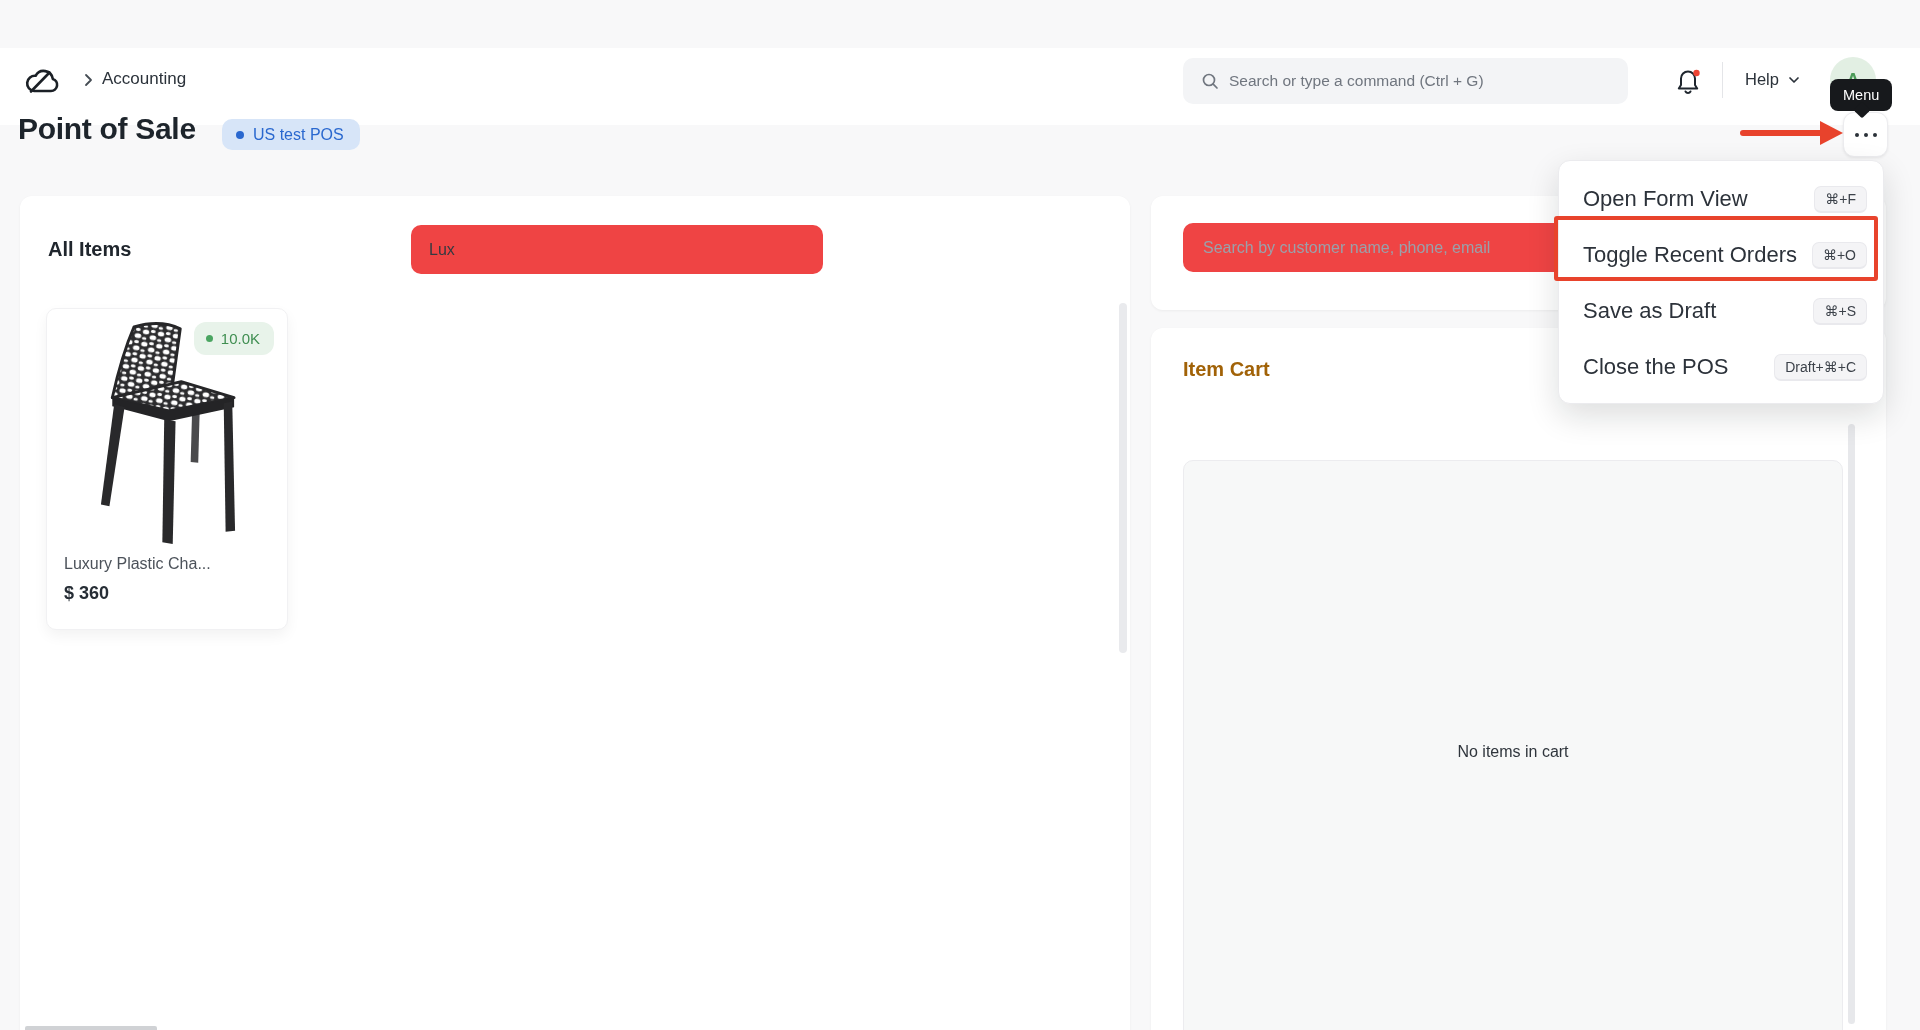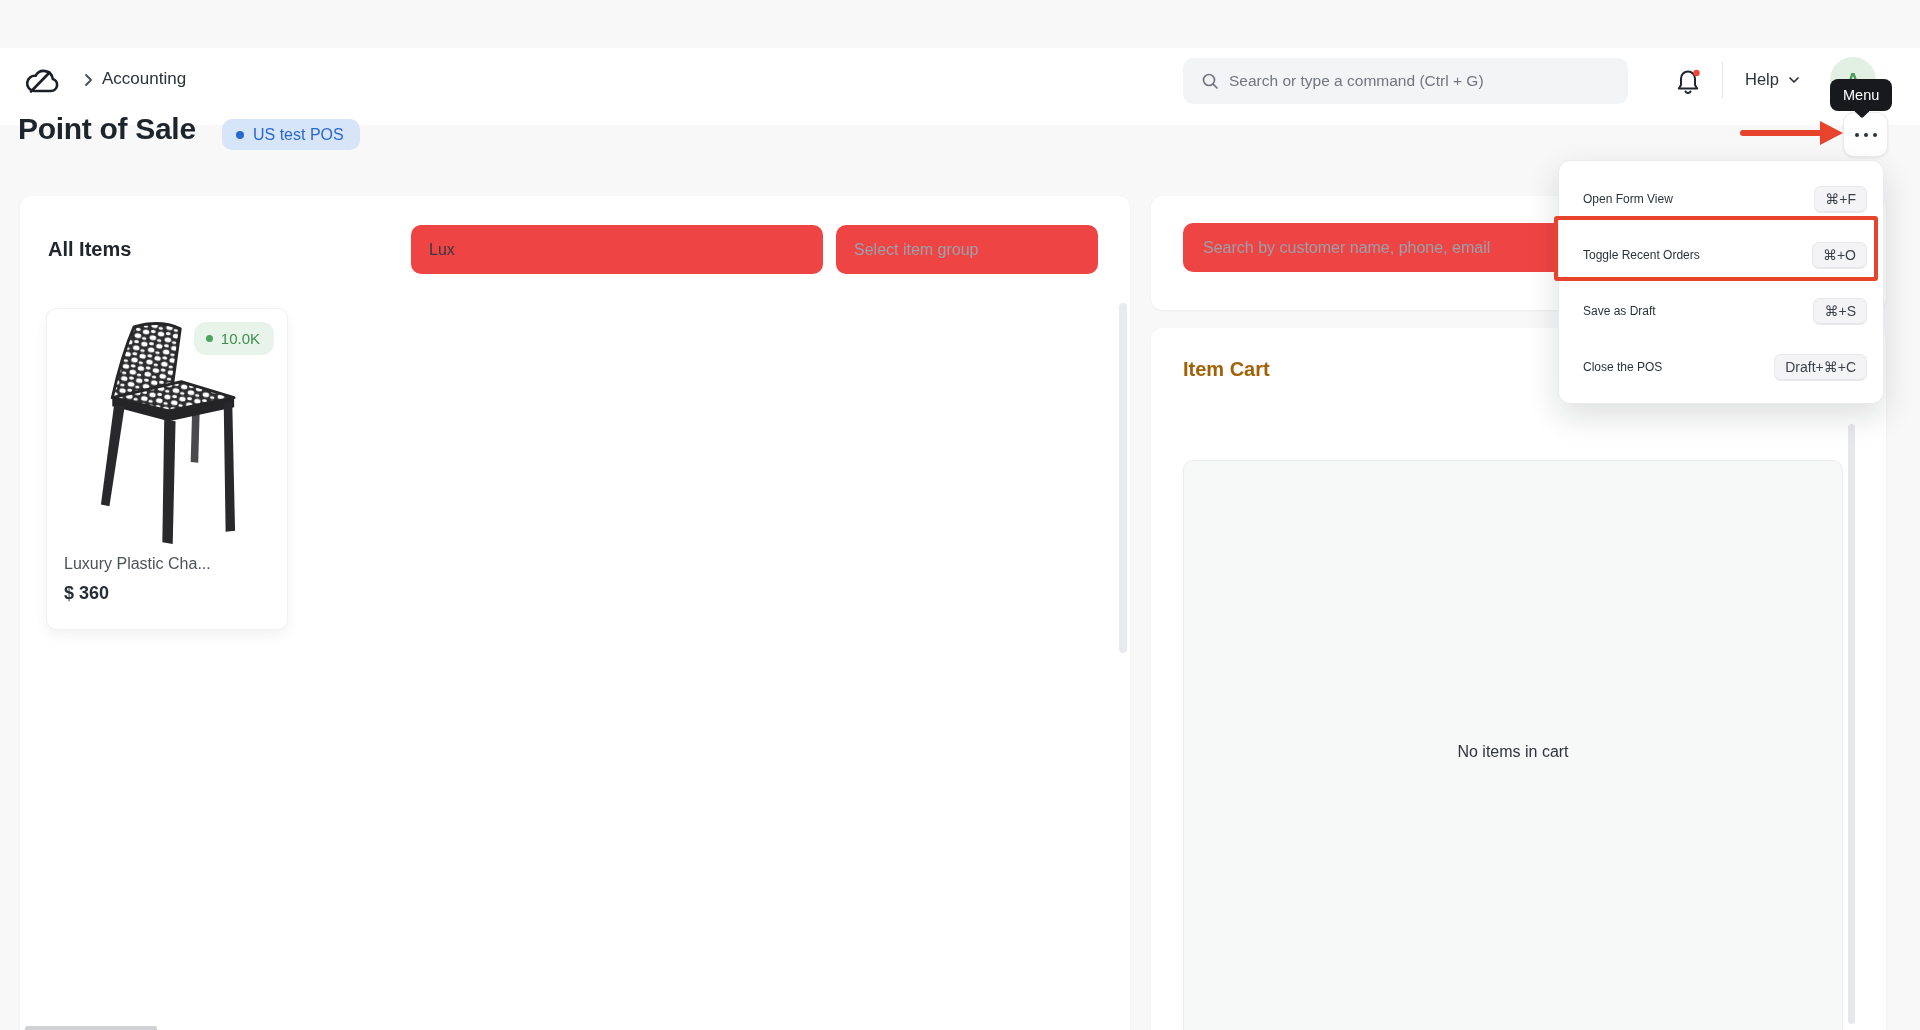--- a/index.html
+++ b/index.html
@@ -45,21 +45,21 @@
   
   .red-arrow-line { position:absolute; left:1740px; top:130px; width:84px; height:6px; background:#e8432c; border-radius:3px; z-index:55; }
   .red-arrow-head { position:absolute; left:1820px; top:121px; width:0; height:0; z-index:55;
                     border-top:12px solid transparent; border-bottom:12px solid transparent; border-left:23px solid #e8432c; }
   .red-rect { position:absolute; left:1554px; top:216px; width:324px; height:65px; border:4px solid #e8432c; border-radius:3px; z-index:55; }
 
   
   .dropdown { position:absolute; left:1558px; top:160px; width:326px; height:244px; background:#fff; border:1px solid #ebebee;
               border-radius:12px; box-shadow:0 12px 32px rgba(17,20,24,.14); z-index:40; padding:10px 0; }
   .dropdown .row { height:56px; display:flex; align-items:center; justify-content:space-between; padding:0 16px 0 24px; cursor:pointer; }
-  .dropdown .row .lbl { font-size:12px; color:#2c323a; }
+  .dropdown .row .lbl { font-size:22px; color:#2c323a; }
   .kbd { background:#f4f4f6; border:1px solid #e9e9ed; border-bottom-width:2px; border-radius:7px; padding:4px 10px;
          font-size:14px; color:#3c424a; white-space:nowrap; }
 
   
   .items-panel { position:absolute; left:20px; top:196px; width:1110px; height:880px; background:#fff; border-radius:12px;
                  box-shadow:0 1px 3px rgba(0,0,0,.05); }
   .all-items { position:absolute; left:48px; top:238px; font-size:20px; font-weight:700; color:#20262d; }
   .inp { position:absolute; top:225px; height:49px; background:#ef4444; border:none; outline:none; border-radius:10px;
          font-family:inherit; font-size:16px; color:#343a41; padding:0 18px; }
   .inp::placeholder { color:#9aa1ab; opacity:1; }
@@ -150,21 +150,20 @@
 
   <div class="menu-btn">
     <i></i>
       <i></i>
       <i></i>
   </div>
 
   <div class="items-panel"></div>
   <div class="all-items">All Items</div>
   <input class="inp item-search" type="text" value="Lux" style="">
-  <input class="inp item-group" type="text" placeholder="Select item group" style="">
 
   <div class="item-card">
     <div class="item-img">
       <svg width="170" height="232" viewBox="0 0 180 245">
         <defs>
           <pattern id="net" width="16" height="13" patternUnits="userSpaceOnUse" patternTransform="rotate(8)">
             <rect width="16" height="13" fill="#2c2c2e"></rect>
             <ellipse cx="4" cy="4" rx="3.4" ry="2.5" fill="#ffffff"></ellipse>
             <ellipse cx="12" cy="9" rx="3.5" ry="2.6" fill="#ffffff"></ellipse>
             <ellipse cx="11.5" cy="2.5" rx="2.6" ry="1.7" fill="#fbfbfb"></ellipse>

